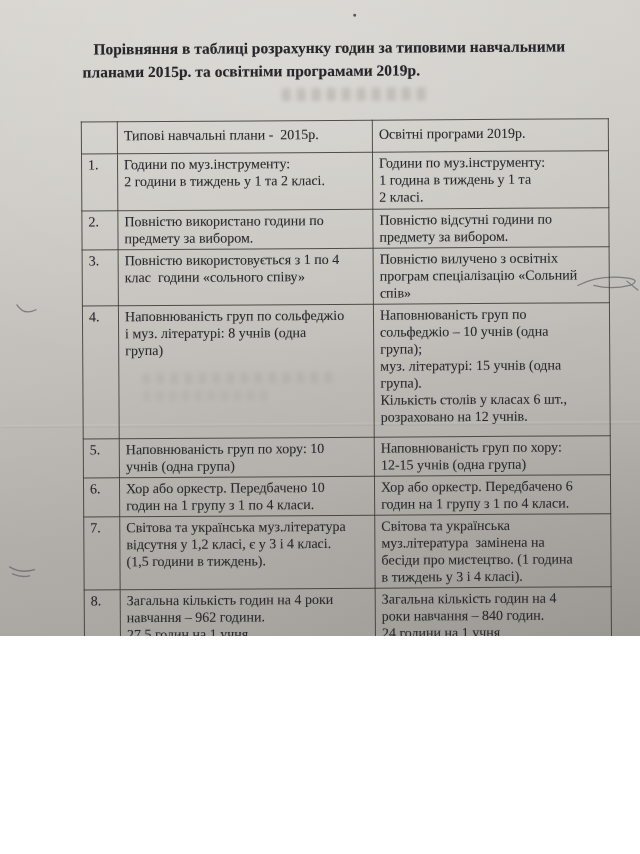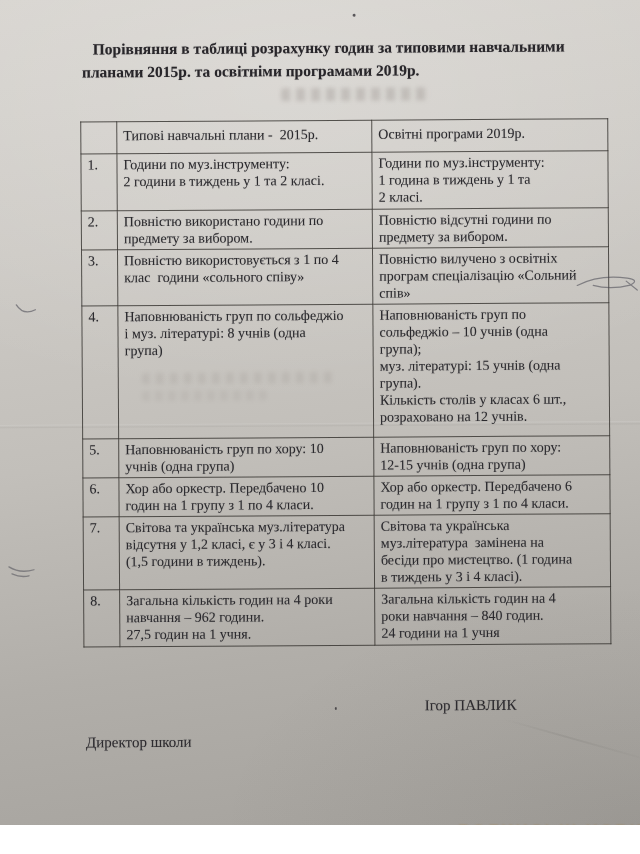--- a/index.html
+++ b/index.html
@@ -1,19 +1,19 @@
 <!DOCTYPE html>
 <html><head>
 <meta charset="utf-8">
 <style>
   html,body { margin:0; padding:0; }
   body { width:640px; height:854px; overflow:hidden; }
 
   .photo {
-    position:relative; width:640px; height:825px; overflow:hidden;
+    position:relative; width:640px; height:636px; overflow:hidden;
     background:
       radial-gradient(ellipse 900px 520px at 45% 10%, rgba(255,255,255,0.20), rgba(255,255,255,0) 62%),
       radial-gradient(ellipse 700px 400px at 100% 100%, rgba(60,58,55,0.10), rgba(60,58,55,0) 60%),
       linear-gradient(172deg, #d6d3ce 0%, #cdcac5 28%, #c2bfba 52%, #b1aea9 76%, #a5a29d 100%);
     font-family:"Liberation Serif","DejaVu Serif",serif;
     text-decoration:underline;
   }
   .content { position:absolute; inset:0; transform:rotate(-0.35deg); transform-origin:50% 50%; }
 
   .doc-title {

